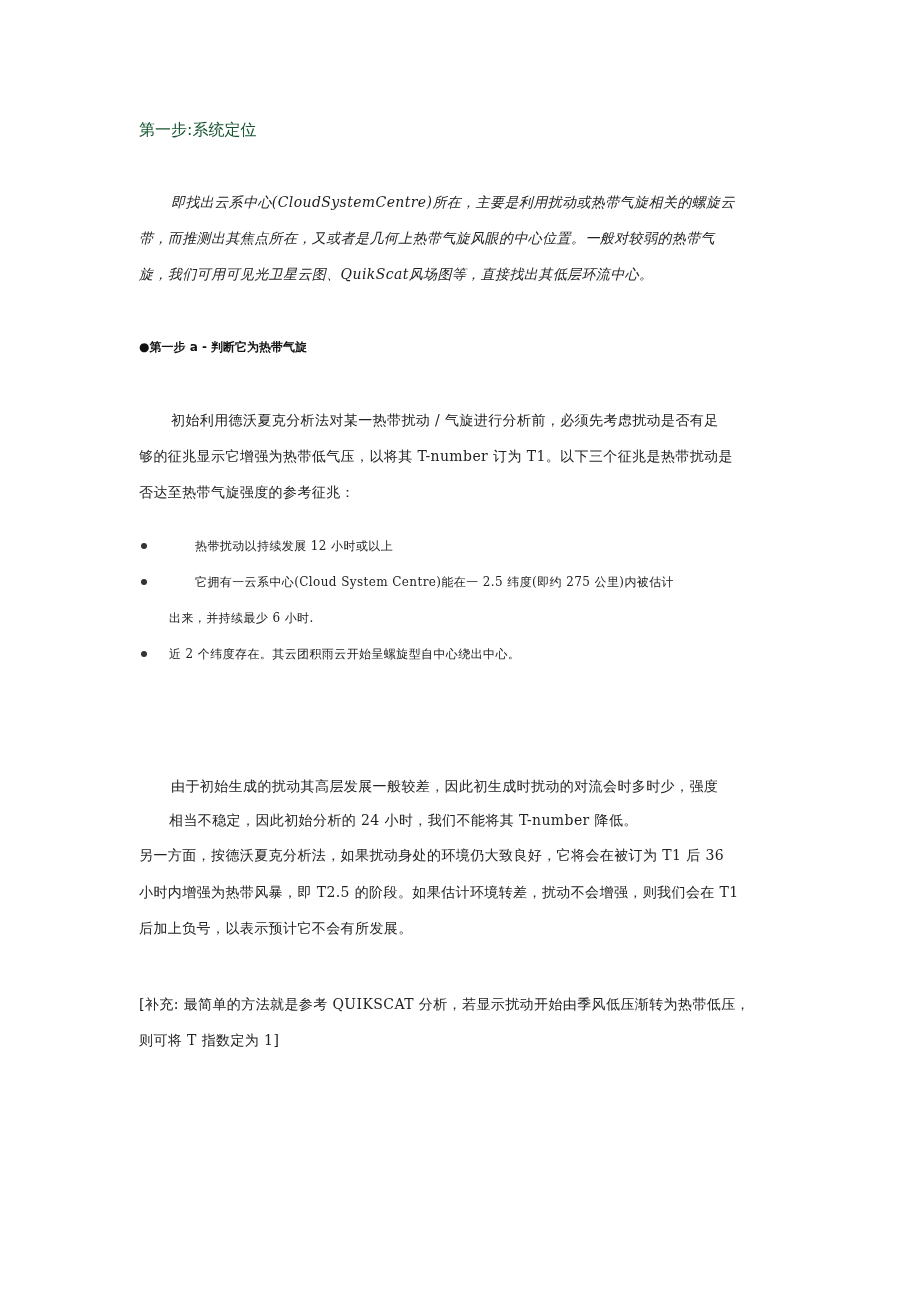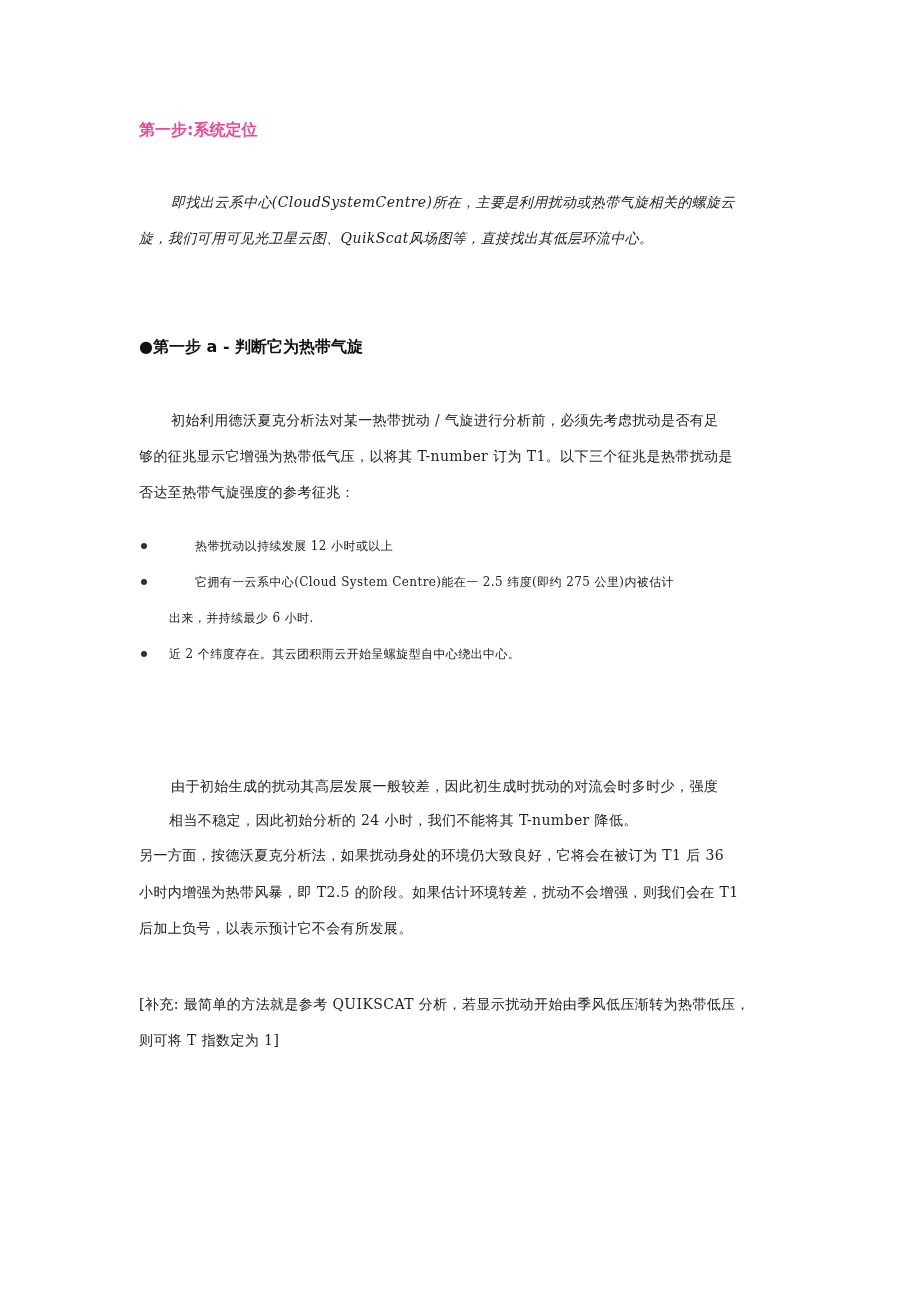--- a/index.html
+++ b/index.html
@@ -19,34 +19,34 @@
       position: absolute;
       left: 139px;
       top: 0;
       width: 650px;
     }
     .heading1 {
       position: absolute;
       left: 0;
       top: 118px;
       font-family: "DejaVu Sans", "Liberation Sans", sans-serif;
-      font-weight: bold;
+      font-weight: normal;
       font-size: 16px;
       line-height: 24px;
-      color: #ec4899;
+      color: #14532d;
       white-space: nowrap;
       text-align: right;
     }
     .heading2 {
       position: absolute;
       left: 0;
       top: 336px;
       font-family: "DejaVu Sans", "Liberation Sans", sans-serif;
       font-weight: bold;
-      font-size: 16px;
+      font-size: 12px;
       line-height: 22px;
       color: #111;
       white-space: nowrap;
     }
     .para {
       position: absolute;
       left: 0;
       width: 650px;
       font-size: 14px;
       line-height: 36px;
@@ -91,20 +91,21 @@
   </style>
 </head>
 <body>
 
 <div class="page">
 
   <div class="heading1">第一步:系统定位</div>
 
   <div class="para p1">
     <span class="line indent">即找出云系中心(CloudSystemCentre)所在，主要是利用扰动或热带气旋相关的螺旋云</span>
+    <span class="line">带，而推测出其焦点所在，又或者是几何上热带气旋风眼的中心位置。一般对较弱的热带气</span>
     <span class="line">旋，我们可用可见光卫星云图、QuikScat风场图等，直接找出其低层环流中心。</span>
   </div>
 
   <div class="heading2">●第一步 a - 判断它为热带气旋</div>
 
   <div class="para p2">
     <span class="line indent">初始利用德沃夏克分析法对某一热带扰动 / 气旋进行分析前，必须先考虑扰动是否有足</span>
     <span class="line">够的征兆显示它增强为热带低气压，以将其 T-number 订为 T1。以下三个征兆是热带扰动是</span>
     <span class="line">否达至热带气旋强度的参考征兆：</span>
   </div>

